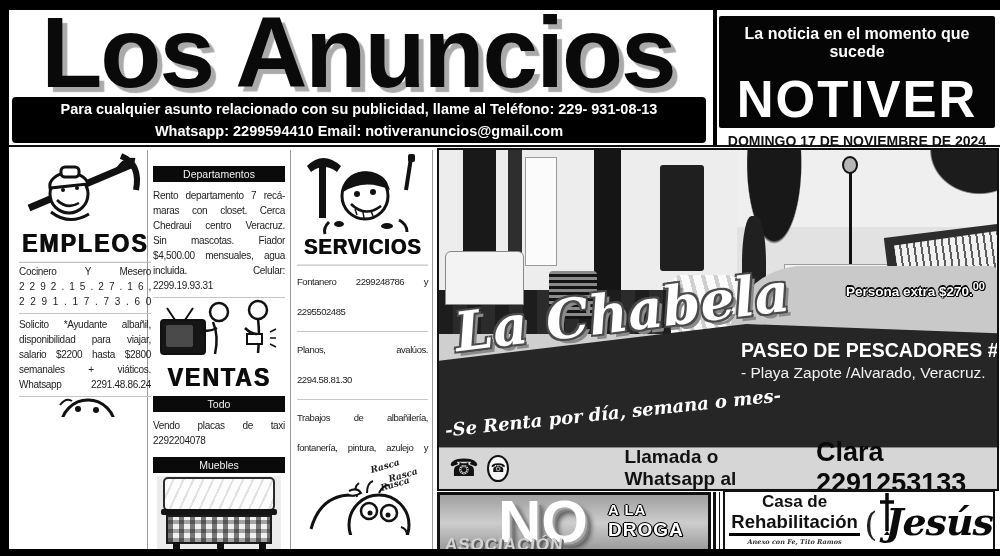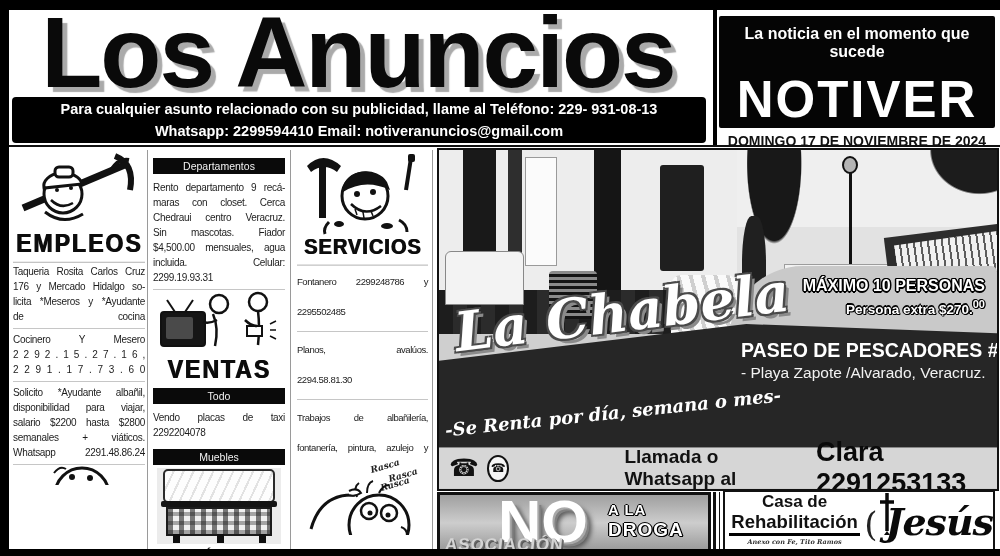--- a/index.html
+++ b/index.html
@@ -21,21 +21,21 @@
   .notiver{position:absolute;left:719px;top:16px;width:276px;}
   .notiver-box{background:#050505;color:#fff;text-align:center;height:112px;border-radius:2px;}
   .notiver-tag{font-size:16px;font-weight:700;padding-top:9px;letter-spacing:0;}
   .notiver-name{font-size:51px;font-weight:900;letter-spacing:2px;line-height:78px;}
   .notiver-date{font-size:14px;font-weight:900;text-align:center;padding-top:5px;letter-spacing:0;}
   .head-hline{position:absolute;left:9px;top:145px;width:991px;height:2px;background:#111;}
   
   .vr{position:absolute;top:150px;height:399px;width:1px;background:#9a9a9a;}
   
   .col{position:absolute;top:150px;font-size:10px;letter-spacing:-0.3px;color:#1c1c1c;}
-  .col1{left:13px;width:132px;}
+  .col1{left:19px;width:132px;}
   .col2{left:153px;width:132px;}
   .col3{left:297px;width:131px;font-size:9.5px;letter-spacing:-0.45px;}
   .jl{text-align:justify;text-align-last:justify;line-height:15px;}
   .col3 .jl{line-height:30px;}
   .ad{padding:3px 0 4px;border-bottom:1px solid #c6c6c6;}
   .sec-title{font-weight:900;text-align:center;font-size:23px;letter-spacing:2px;
       transform:scaleY(1.12);color:#0c0c0c;text-shadow:1px 0 #0c0c0c;}
   .col3 .sec-title{font-size:20px;letter-spacing:1px;}
   .subhead{background:#0a0a0a;color:#f2f2f2;text-align:center;font-size:10.5px;letter-spacing:0;
       height:16px;line-height:16px;margin:5px 0 3px;font-weight:400;}
@@ -150,49 +150,43 @@
       <circle cx="48" cy="44" r="19" fill="#fff" stroke="#111" stroke-width="3"></circle>
       <path d="M29,38 a19,13 0 0 1 38,-4 z" fill="#fff" stroke="#111" stroke-width="3"></path>
       <rect x="40" y="17" width="18" height="10" rx="4" fill="#fff" stroke="#111" stroke-width="3"></rect>
       <path d="M36,50 q10,10 22,3" fill="none" stroke="#111" stroke-width="2.5"></path>
       <circle cx="42" cy="40" r="2" fill="#111"></circle>
         <circle cx="56" cy="38" r="2" fill="#111"></circle>
       <path d="M30,62 q18,14 38,2" fill="none" stroke="#111" stroke-width="3"></path>
     </svg>
     <div class="sec-title" style="border-bottom:1px solid #bbb;padding-bottom:3px;">EMPLEOS</div>
     <div class="ad">
-        <div class="jl">Taqueria Rosita Carlos Cruz</div>
-        <div class="jl">176 y Mercado Hidalgo so-</div>
-        <div class="jl">licita *Meseros y *Ayudante</div>
-        <div class="jl">de cocina</div>
-      </div>
-    <div class="ad">
         <div class="jl">Cocinero Y Mesero</div>
         <div class="jl">2 2 9 2 . 1 5 . 2 7 . 1 6 ,</div>
         <div class="jl">2 2 9 1 . 1 7 . 7 3 . 6 0</div>
       </div>
     <div class="ad">
         <div class="jl">Solicito *Ayudante albañil,</div>
         <div class="jl">disponibilidad para viajar,</div>
         <div class="jl">salario $2200 hasta $2800</div>
         <div class="jl">semanales + viáticos.</div>
         <div class="jl">Whatsapp&nbsp;2291.48.86.24</div>
       </div>
     <svg class="cartoon" width="110" height="20" viewBox="0 0 110 20">
       <circle cx="58" cy="30" r="27" fill="#fff" stroke="#111" stroke-width="3"></circle>
       <circle cx="48" cy="12" r="3" fill="#111"></circle>
         <circle cx="66" cy="13" r="3" fill="#111"></circle>
       <path d="M30,8 q6,-8 12,-4" fill="none" stroke="#111" stroke-width="2"></path>
     </svg>
   </div>
 
   <div class="col col2">
-    <div class="subhead" style="margin-top:8px;">Departamentos</div>
+    <div class="subhead" style="margin-top:16px;">Departamentos</div>
     <div class="ad" style="border-bottom:1px solid #c6c6c6;">
-        <div class="jl">Rento departamento 9 recá-</div>
+        <div class="jl">Rento departamento 7 recá-</div>
         <div class="jl">maras con closet. Cerca</div>
         <div class="jl">Chedraui centro Veracruz.</div>
         <div class="jl">Sin mascotas. Fiador</div>
         <div class="jl">$4,500.00 mensuales, agua</div>
         <div class="jl">incluida. Celular:</div>
         <div class="jl">2299.19.93.31</div>
       </div>
     <svg class="cartoon" width="128" height="66" viewBox="0 0 128 66">
       <rect x="6" y="22" width="44" height="34" rx="3" fill="#161616" stroke="#111" stroke-width="2"></rect>
       <rect x="11" y="27" width="27" height="22" rx="2" fill="#4a4a4a"></rect>
@@ -299,21 +293,20 @@
         <div class="ph" style="left:18%;top:62%;width:44%;height:30%;background:#f2f2f2;border:1px solid #9c9c9c;"></div>
         <div class="ph" style="right:0;top:40%;width:44%;height:42%;background:#2d2d2d;transform:rotate(-7deg);transform-origin:right top;"></div>
         <div class="ph" style="right:0;top:44%;width:40%;height:22%;background:repeating-linear-gradient(90deg,#f1f1f1 0 5px,#5d5d5d 5px 7px);transform:rotate(-8deg);transform-origin:right top;"></div>
       </div>
     </div>
     <div class="blob"></div>
     <div class="band"></div>
     <div class="chabela-logo">La Chabela</div>
     <div class="rent-banner">-Se Renta por día, semana o mes-</div>
     <div class="badge">
-      <div class="badge-l1">MÁXIMO 10 PERSONAS</div>
       <div class="badge-l2"><span>Persona extra $270.</span><sup>00</sup></div>
     </div>
     <div class="address">
       <div class="paseo">PASEO DE PESCADORES #13</div>
       <div class="playa">- Playa Zapote /Alvarado, Veracruz.</div>
     </div>
     <div class="contact-strip">
       <span class="phone-icon">☎</span>
       <span class="wa-icon">
           <span>☎</span>

